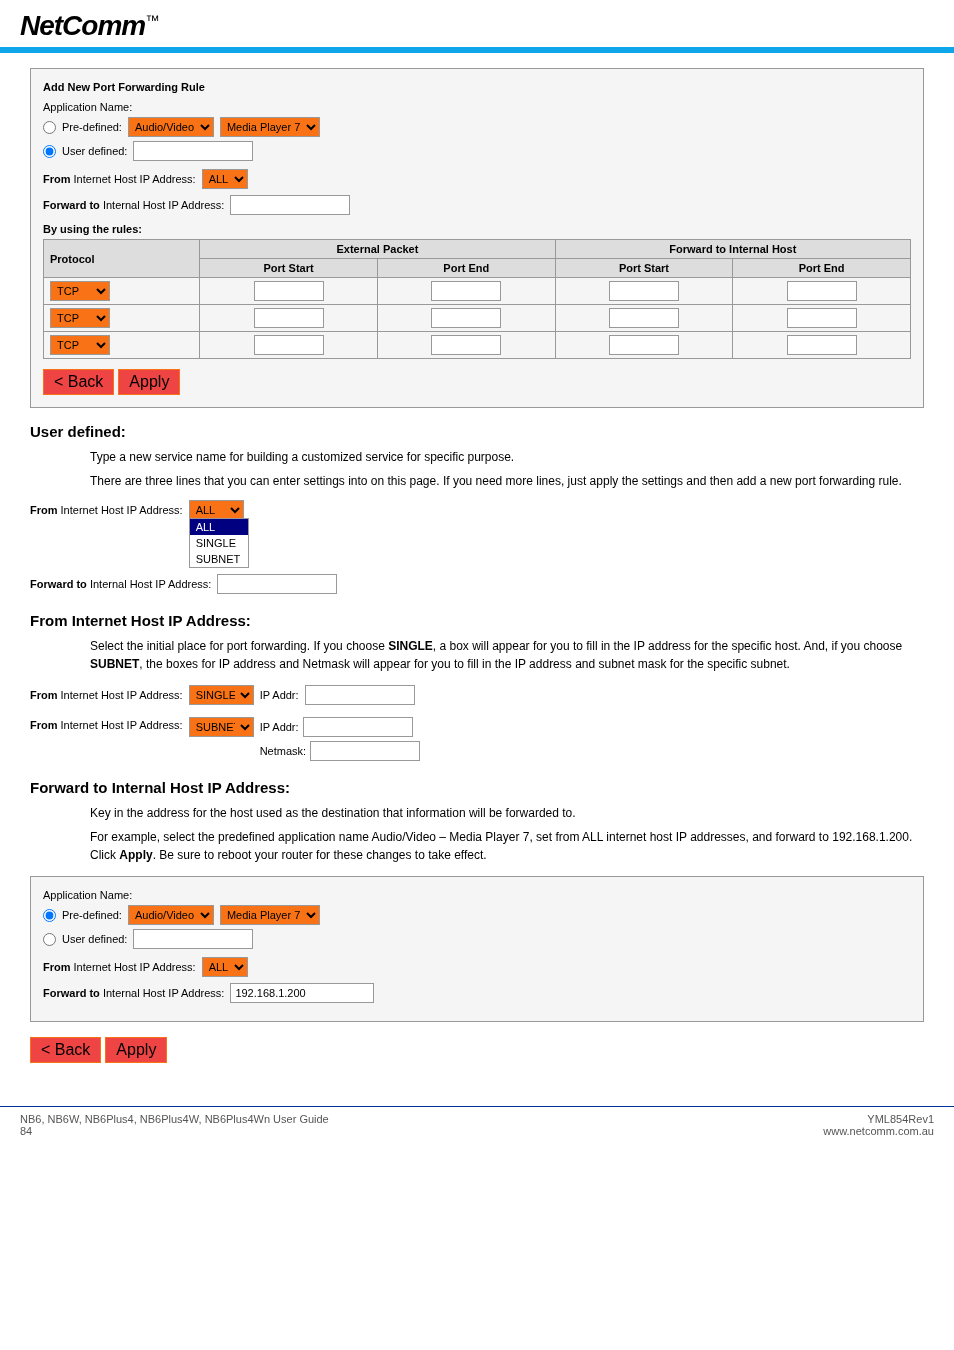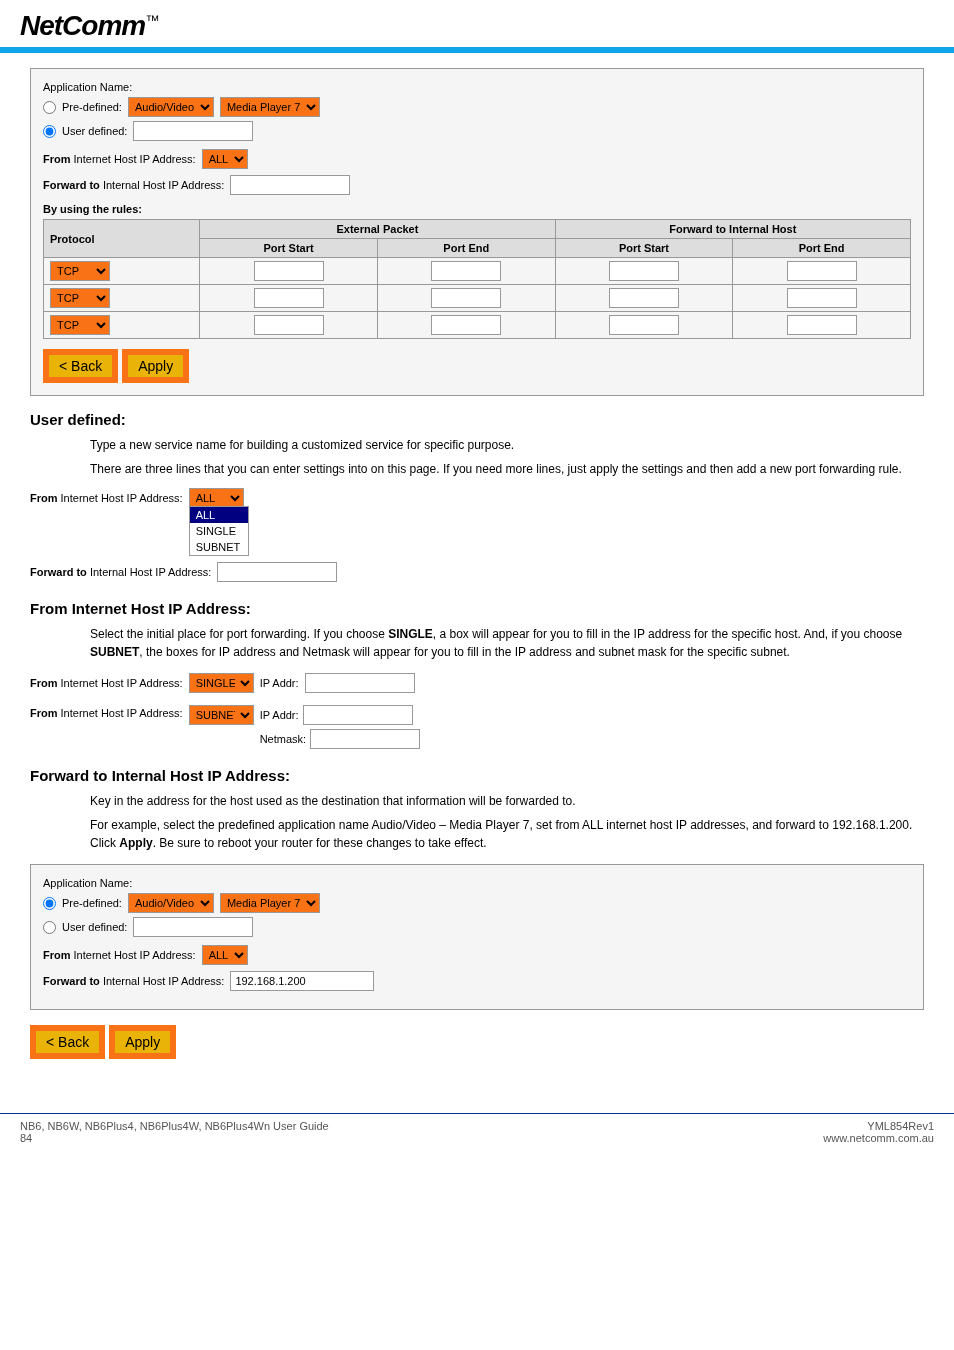--- a/index.html
+++ b/index.html
@@ -116,24 +116,24 @@
       width: 60px;
     }
 
     
     .btn-row {
       display: flex;
       gap: 4px;
       margin-top: 10px;
     }
     button {
-      border: 6px solid #f97316;
-      background: #eab308;
+      border: 1px solid #f97316;
+      background: #ef4444;
       padding: 3px 10px;
-      font-size: 14px;
+      font-size: 16px;
       cursor: pointer;
     }
 
     
     .explain-section {
       margin-bottom: 18px;
     }
 
     .explain-section h2 {
       font-size: 15px;
@@ -177,35 +177,36 @@
     }
 
     
     .footer {
       border-top: 1px solid #003399;
       padding: 6px 20px;
       display: flex;
       justify-content: space-between;
       font-size: 11px;
       color: #555;
-      margin-top: 21px;
+      margin-top: 10px;
     }
   </style>
 </head>
 <body>
 
 <div class="header">
   <div class="logo">
     <em>NetComm</em><span>™</span>
   </div>
 </div>
 
 <div class="content">
 
   <div class="form-section">
+    <div class="form-title">Add New Port Forwarding Rule</div>
 
     <div class="form-label" style="margin-bottom:4px;">Application Name:</div>
 
     <div class="radio-row">
       <input type="radio" name="app_type_top" style="">
       <span class="form-label">Pre-defined:</span>
       <select>
         <option>Audio/Video</option>
       </select>
       <select>

